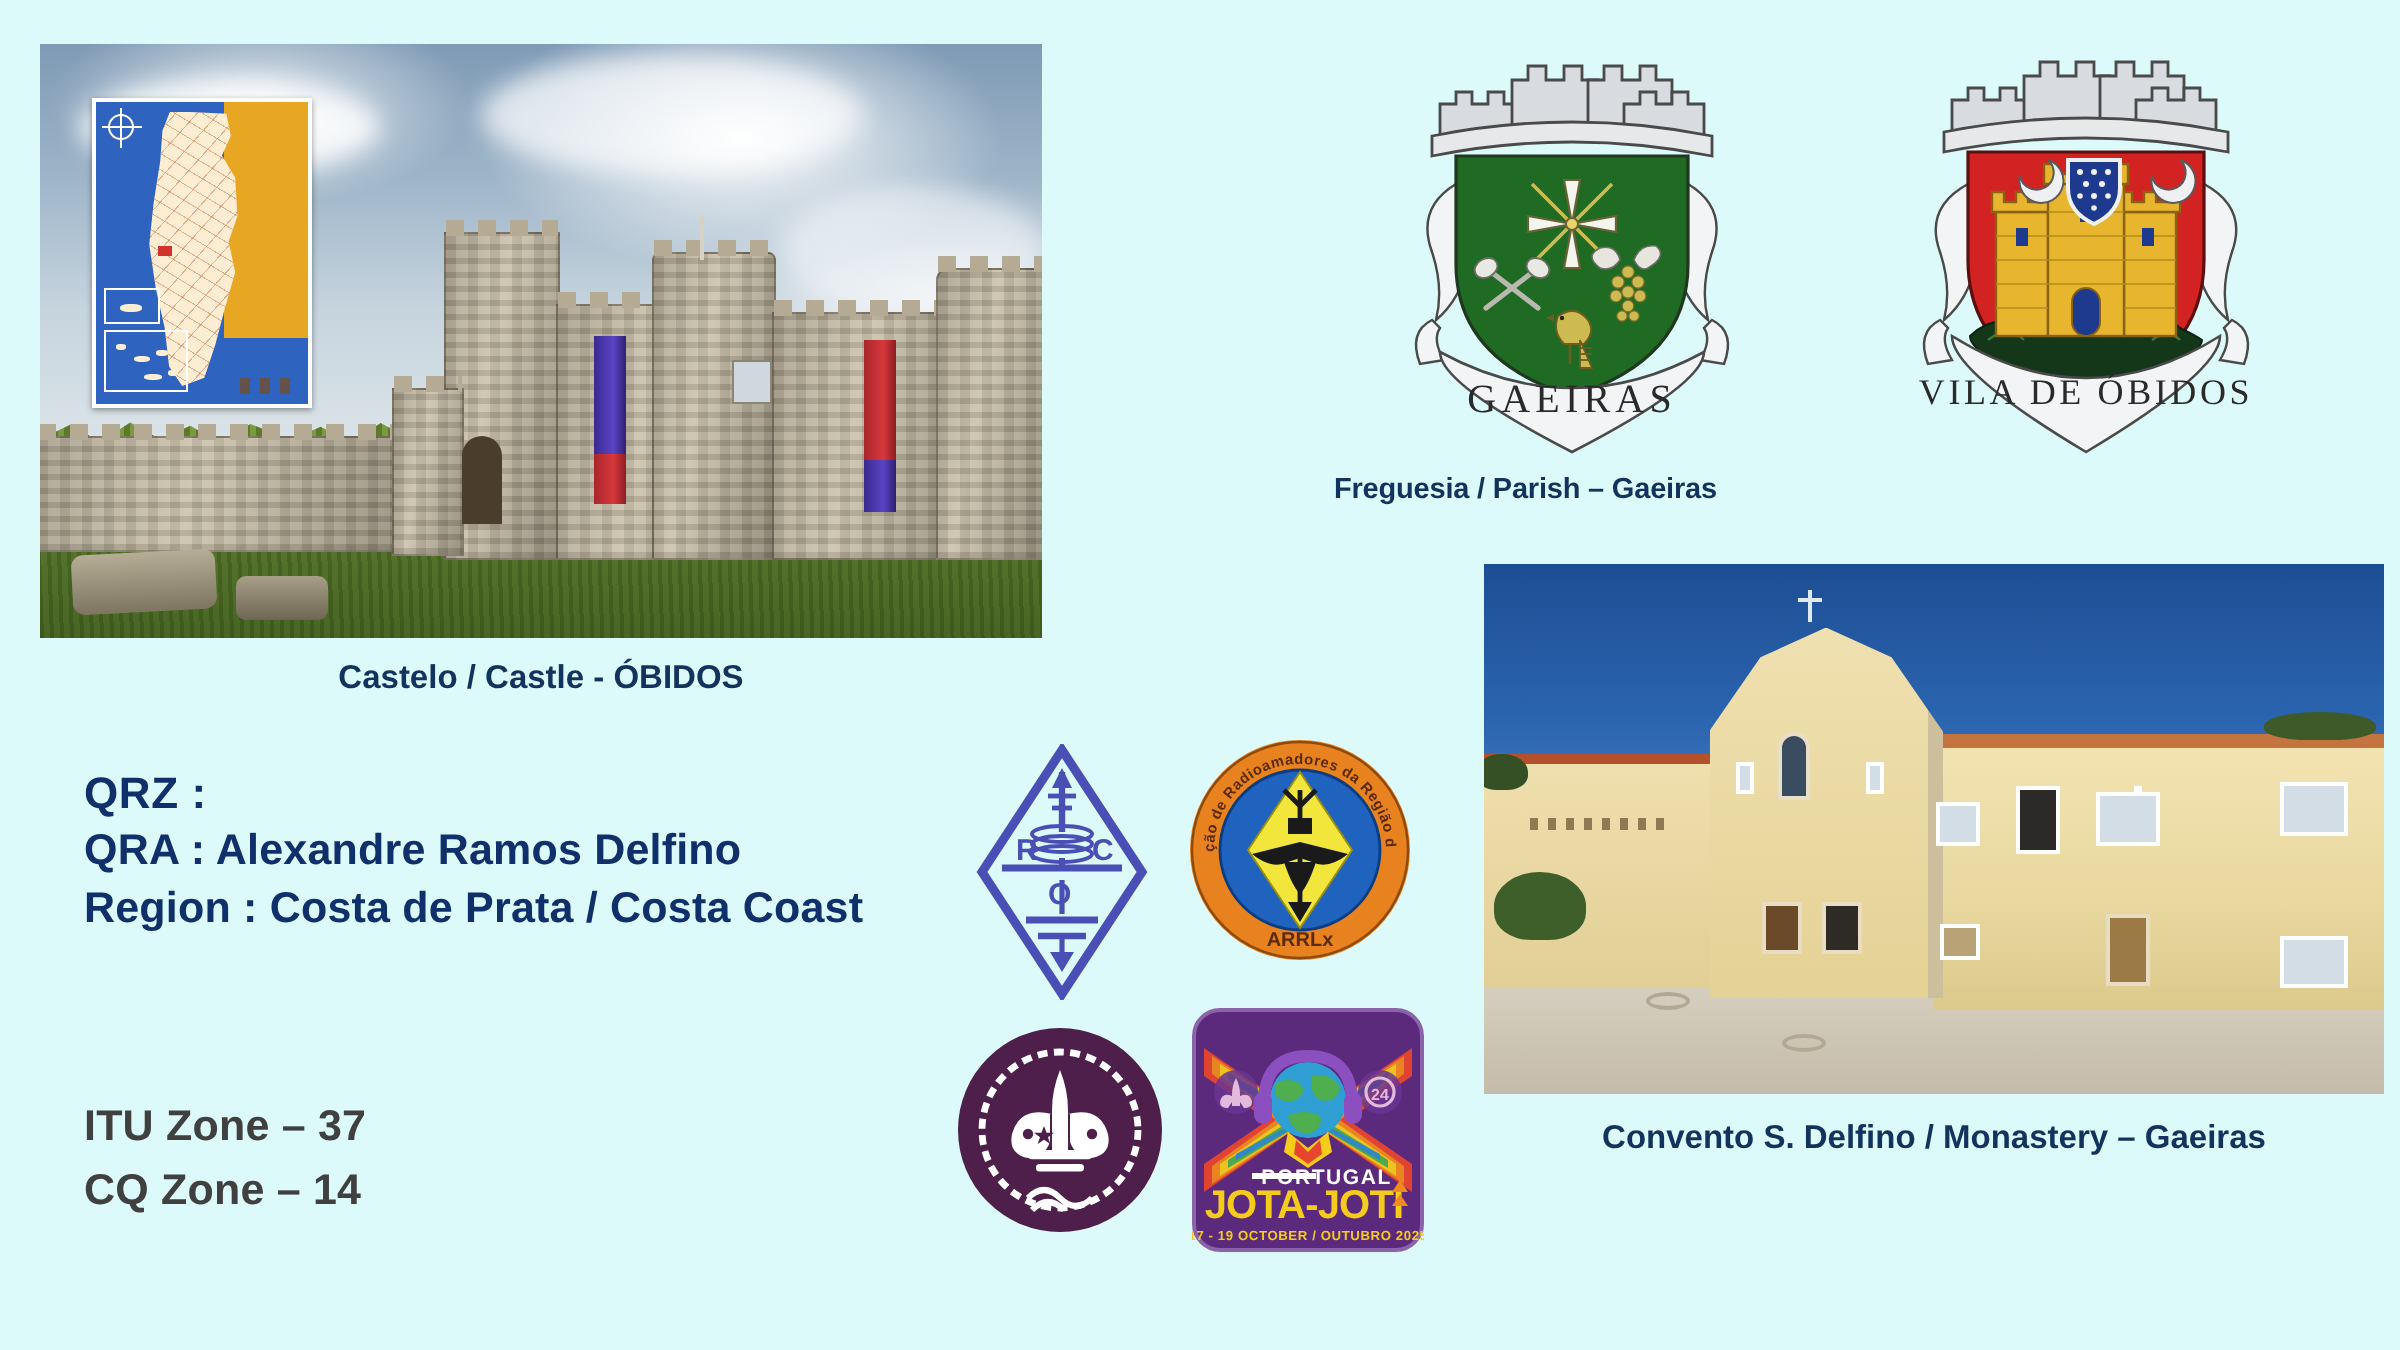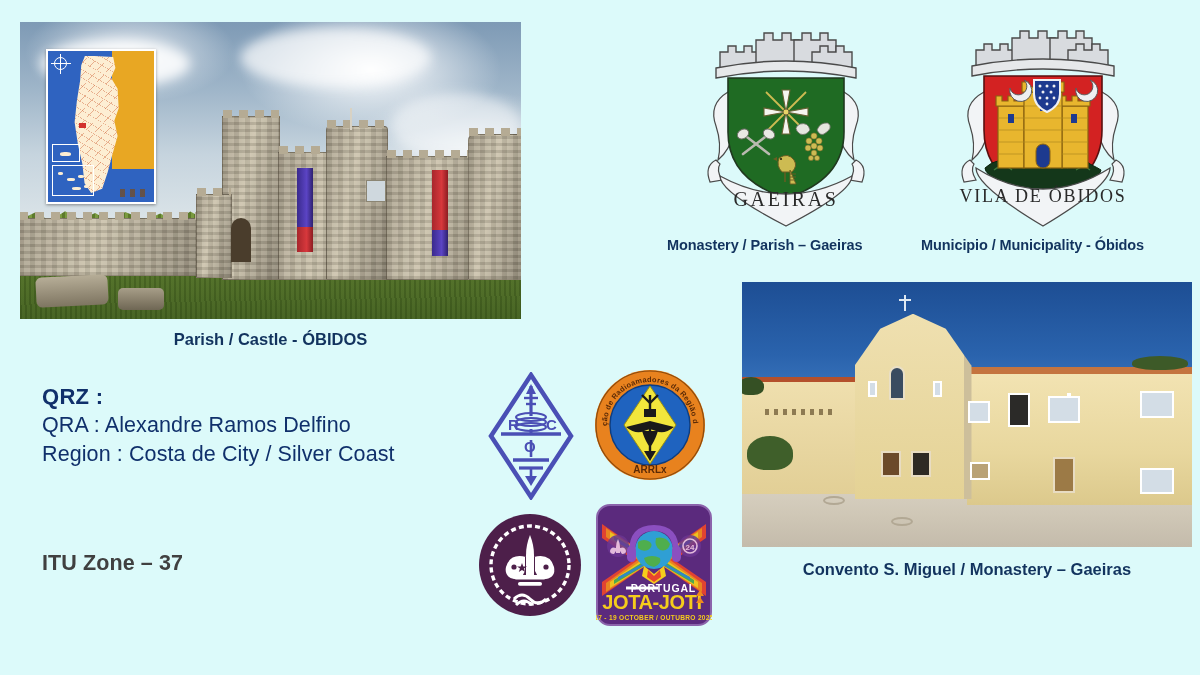--- a/index.html
+++ b/index.html
@@ -138,21 +138,21 @@
   }
 
   
   .info { position:absolute; left:42px; top:386px; color:#10306b; }
   .row-qrz { display:flex; align-items:center; }
   .lbl-qrz { font-size:22px; font-weight:bold; line-height:1; padding-bottom:3px; letter-spacing:.3px; }
   .callsign {
     font-size:61px; font-weight:bold; line-height:.82; letter-spacing:1px;
     margin-left:14px; color:#10306b;
   }
-  .info-line { font-size:21.5px; font-weight:normal; line-height:1.33; white-space:nowrap; letter-spacing:.1px; }
+  .info-line { font-size:21.5px; font-weight:bold; line-height:1.33; white-space:nowrap; letter-spacing:.1px; }
   .zones { position:absolute; left:42px; top:548px; color:#404040; }
   .zone-line { font-size:21.5px; font-weight:bold; line-height:1.47; white-space:nowrap; letter-spacing:.1px; }
 
   
   .logo { position:absolute; }
   .rep-logo { left:488px; top:372px; width:86px; height:128px; }
   .arrlx-logo { left:594px; top:369px; width:112px; height:112px; }
   .scout-logo { left:478px; top:513px; width:104px; height:104px; }
   .jota-logo { left:596px; top:504px; width:116px; height:122px; }
 </style>
@@ -230,21 +230,21 @@
           <div class="map-isle" style="left:25px;top:9px;width:6px;height:3px;"></div>
           <div class="map-isle" style="left:19px;top:21px;width:9px;height:3px;"></div>
           <div class="map-isle" style="left:31px;top:19px;width:5px;height:3px;"></div>
         </div>
         <div class="map-scale"></div>
       </div>
     </div>
   </div>
 
   <div style="position:absolute;left:20px;top:330px;width:501px;text-align:center;">
-    <span style="font-size:16.5px;font-weight:bold;color:#12335e;">Parish / Castle - ÓBIDOS</span>
+    <span style="font-size:16.5px;font-weight:bold;color:#12335e;">Castelo / Castle - ÓBIDOS</span>
   </div>
 
   <div class="coa" style="left:686px;top:20px;">
     <svg width="200" height="212" viewBox="0 0 200 212">
 
       <g stroke="#4a4a4a" stroke-width="1.4" fill="#d8dbdf">
         <path d="M34 48 L34 32 L42 32 L42 26 L50 26 L50 32 L58 32 L58 26 L66 26 L66 32 L74 32 L74 48 Z"></path>
         <path d="M70 44 L70 20 L78 20 L78 13 L87 13 L87 20 L96 20 L96 13 L105 13 L105 20 L113 20 L113 44 Z"></path>
         <path d="M108 44 L108 20 L116 20 L116 13 L125 13 L125 20 L134 20 L134 13 L142 13 L142 20 L150 20 L150 44 Z"></path>
         <path d="M126 48 L126 32 L134 32 L134 26 L142 26 L142 32 L150 32 L150 26 L158 26 L158 32 L166 32 L166 48 Z"></path>
@@ -309,21 +309,21 @@
             <line x1="4" y1="7" x2="10" y2="7"></line>
             <line x1="4" y1="10" x2="9" y2="10"></line>
         </g>
         <line x1="-1" y1="2" x2="-1" y2="12" stroke="#6b5c22" stroke-width="1.4"></line>
       </g>
 
       <path d="M34 156 Q100 192 166 156 Q166 172 100 206 Q34 172 34 156 Z" fill="#f2f4f6" stroke="#4a4a4a" stroke-width="1.3"></path>
       <text x="100" y="186" text-anchor="middle" font-family="Liberation Serif, serif" font-size="20" letter-spacing="2.6" fill="#2a2a2a">GAEIRAS</text>
     </svg>
   </div>
-  <div class="coa-caption" style="left:667px;top:237px;">Monastery / Parish – Gaeiras</div>
+  <div class="coa-caption" style="left:667px;top:237px;">Freguesia / Parish – Gaeiras</div>
 
   <div class="coa" style="left:938px;top:18px;">
     <svg width="210" height="214" viewBox="0 0 210 214">
 
       <g stroke="#4a4a4a" stroke-width="1.4" fill="#d8dbdf">
         <path d="M38 48 L38 32 L46 32 L46 26 L54 26 L54 32 L62 32 L62 26 L70 26 L70 32 L78 32 L78 48 Z"></path>
         <path d="M74 44 L74 20 L82 20 L82 13 L91 13 L91 20 L100 20 L100 13 L109 13 L109 20 L117 20 L117 44 Z"></path>
         <path d="M112 44 L112 20 L120 20 L120 13 L129 13 L129 20 L138 20 L138 13 L146 13 L146 20 L154 20 L154 44 Z"></path>
         <path d="M130 48 L130 32 L138 32 L138 26 L146 26 L146 32 L154 32 L154 26 L162 26 L162 32 L170 32 L170 48 Z"></path>
         <path d="M34 48 Q105 34 176 48 L176 58 Q105 44 34 58 Z" fill="#e6e8ea"></path>
@@ -393,21 +393,20 @@
         <circle cx="109" cy="80" r="1.5"></circle>
           <circle cx="102" cy="80" r="1.4"></circle>
           <circle cx="116" cy="80" r="1.4"></circle>
         <circle cx="109" cy="86" r="1.4"></circle>
       </g>
 
       <path d="M38 150 Q105 192 172 150 Q172 168 105 208 Q38 168 38 150 Z" fill="#f2f4f6" stroke="#4a4a4a" stroke-width="1.3"></path>
       <text x="105" y="184" text-anchor="middle" font-family="Liberation Serif, serif" font-size="18" letter-spacing="1.8" fill="#2a2a2a">VILA DE ÓBIDOS</text>
     </svg>
   </div>
-  <div class="coa-caption" style="left:921px;top:237px;">Municipio / Municipality - Óbidos</div>
 
   <div class="monastery-photo">
     <div class="m-sky"></div>
     <div class="m-ground"></div>
     <div class="m-wing"></div>
     <div class="m-main"></div>
     <div class="m-church">
       <div class="m-gothic"></div>
       <div class="m-win" style="left:12%;top:36%;width:9px;height:16px;"></div>
       <div class="m-win" style="left:72%;top:36%;width:9px;height:16px;"></div>
@@ -428,33 +427,34 @@
     <div style="position:absolute;left:5%;top:48%;width:16%;height:6px;background: repeating-linear-gradient(90deg,#8d7a52 0 4px, transparent 4px 9px);"></div>
     <div class="m-tree" style="left:1%;top:58%;width:46px;height:34px;background:#3f5f2a;"></div>
     <div class="m-tree" style="left:-1%;top:36%;width:26px;height:18px;background:#355024;"></div>
     <div class="m-tree" style="right:1%;top:28%;width:56px;height:14px;background:#3d5a28;"></div>
 
     <div style="position:absolute;left:18%;bottom:16%;width:22px;height:9px;border:2px solid #b2a894;border-radius:50%;"></div>
     <div style="position:absolute;left:33%;bottom:8%;width:22px;height:9px;border:2px solid #b2a894;border-radius:50%;"></div>
   </div>
 
   <div style="position:absolute;left:742px;top:560px;width:450px;text-align:center;">
-    <span style="font-size:16.5px;font-weight:bold;color:#12335e;">Convento S. Miguel / Monastery  –  Gaeiras</span>
+    <span style="font-size:16.5px;font-weight:bold;color:#12335e;">Convento S. Delfino / Monastery  –  Gaeiras</span>
   </div>
 
   <div class="info">
     <div class="row-qrz">
       <div class="lbl-qrz">QRZ :</div>
     </div>
     <div class="info-line">QRA : Alexandre Ramos Delfino</div>
-    <div class="info-line">Region : Costa de City / Silver Coast</div>
+    <div class="info-line">Region : Costa de Prata / Costa Coast</div>
   </div>
 
   <div class="zones">
     <div class="zone-line">ITU Zone – 37</div>
+    <div class="zone-line">CQ Zone  – 14</div>
   </div>
 
   <div class="logo rep-logo">
     <svg width="86" height="128" viewBox="0 0 86 128">
       <polygon points="43,3 83,64 43,125 3,64" fill="none" stroke="#4a4fb5" stroke-width="4.5"></polygon>
 
       <line x1="43" y1="14" x2="43" y2="44" stroke="#4a4fb5" stroke-width="3.2"></line>
       <polygon points="43,12 38,22 48,22" fill="#4a4fb5"></polygon>
       <line x1="36" y1="26" x2="50" y2="26" stroke="#4a4fb5" stroke-width="2.4"></line>
       <line x1="38" y1="32" x2="48" y2="32" stroke="#4a4fb5" stroke-width="2.4"></line>

